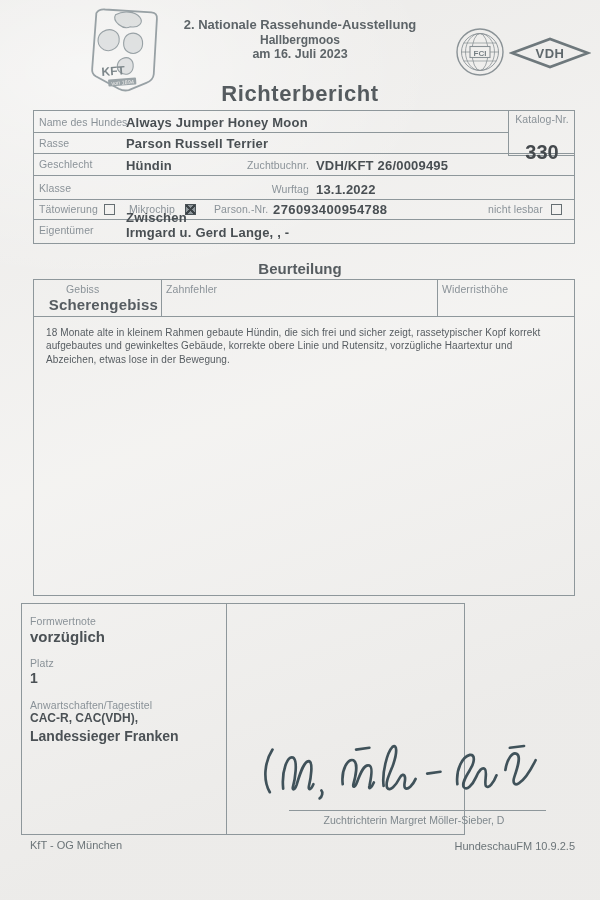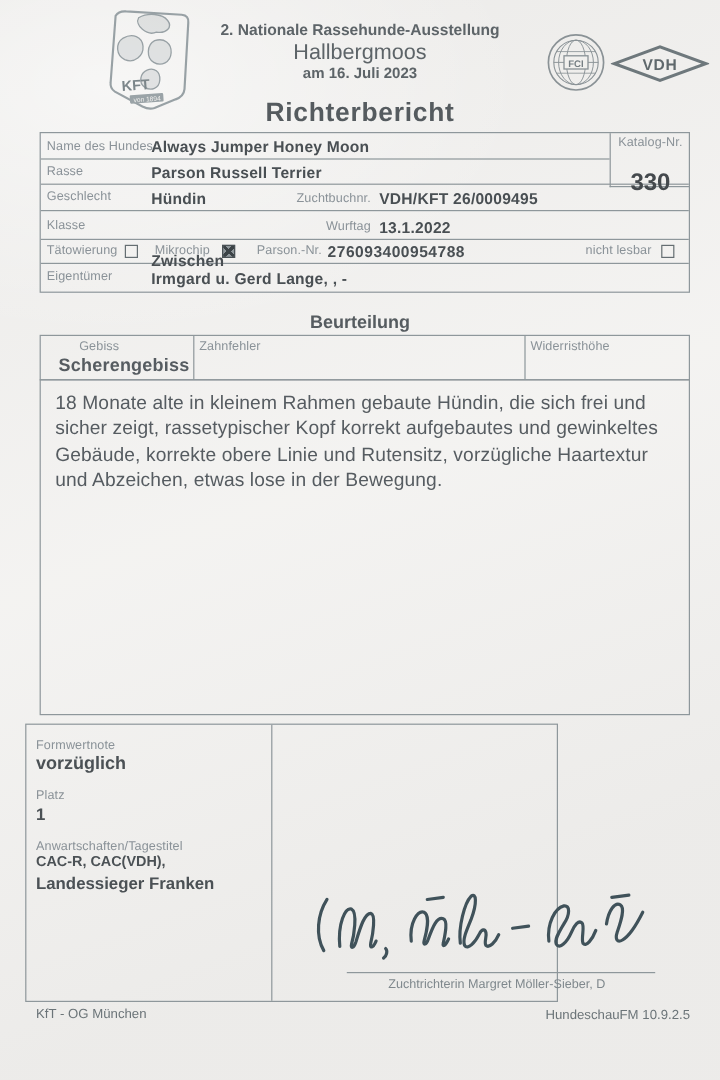--- a/index.html
+++ b/index.html
@@ -11,33 +11,33 @@
       #f1f0ee;
     font-family:"Liberation Sans", sans-serif;color:#4e5458;
   }
   .abs{position:absolute;}
   .lbl{font-size:10.5px;color:#8a9298;letter-spacing:.1px;}
   .val{font-size:13px;font-weight:bold;color:#494f53;letter-spacing:.2px;}
   .box{border:1px solid #8e979b;box-sizing:border-box;}
   .hline{border-top:1px solid #8e979b;height:0;}
   .vline{border-left:1px solid #8e979b;width:0;}
   .hdr-line1{font-size:13px;font-weight:bold;color:#5d6468;}
-  .hdr-line2{font-size:18px;font-weight:normal;color:#5d6468;margin-top:1px;}
+  .hdr-line2{font-size:12px;font-weight:bold;color:#5d6468;margin-top:1px;}
   .hdr-line3{font-size:12.5px;font-weight:bold;color:#5d6468;}
   .doc-title{font-size:22px;font-weight:bold;color:#555b5f;letter-spacing:.6px;text-align:center;}
   .section-title{font-size:15px;font-weight:bold;color:#565c60;text-align:center;}
   .cb{width:9px;height:9px;border:1.5px solid #656e72;display:inline-block;box-sizing:content-box;}
   .cb.checked{
     border-color:#4a5256;
     background:
       linear-gradient(45deg, transparent 40%, #3c4347 40%, #3c4347 60%, transparent 60%),
       linear-gradient(-45deg, transparent 40%, #3c4347 40%, #3c4347 60%, transparent 60%),
       #8f979b;
   }
-  .comment{font-size:16px;color:#565c61;line-height:1.33;letter-spacing:.1px;}
+  .comment{font-size:10px;color:#565c61;line-height:1.33;letter-spacing:.1px;}
   .big-note{font-size:15px;font-weight:bold;color:#4b5155;}
   .scheren{font-size:15px;color:#565c61;letter-spacing:.2px;}
   .caption{font-size:10.5px;color:#7f888d;text-align:center;}
   .footer-txt{font-size:11px;color:#6b7478;}
   svg text{font-family:"Liberation Sans", sans-serif;}
 </style>
 </head>
 <body>
 
 <div class="page">

